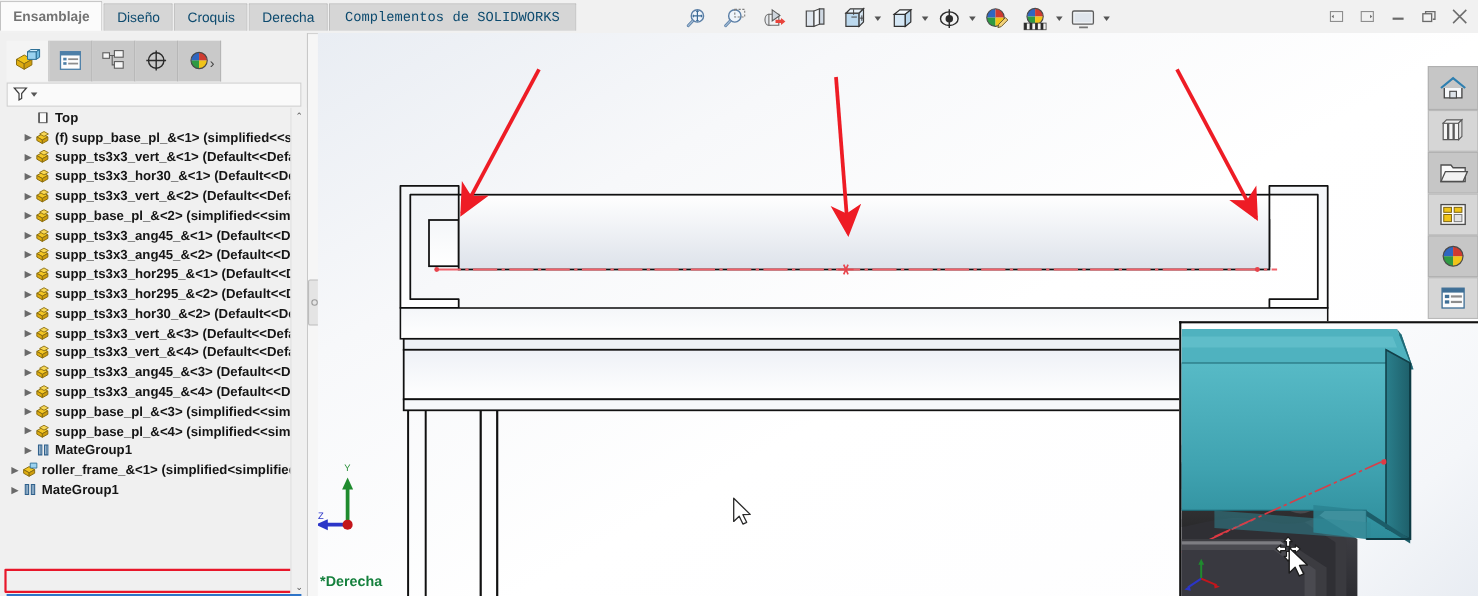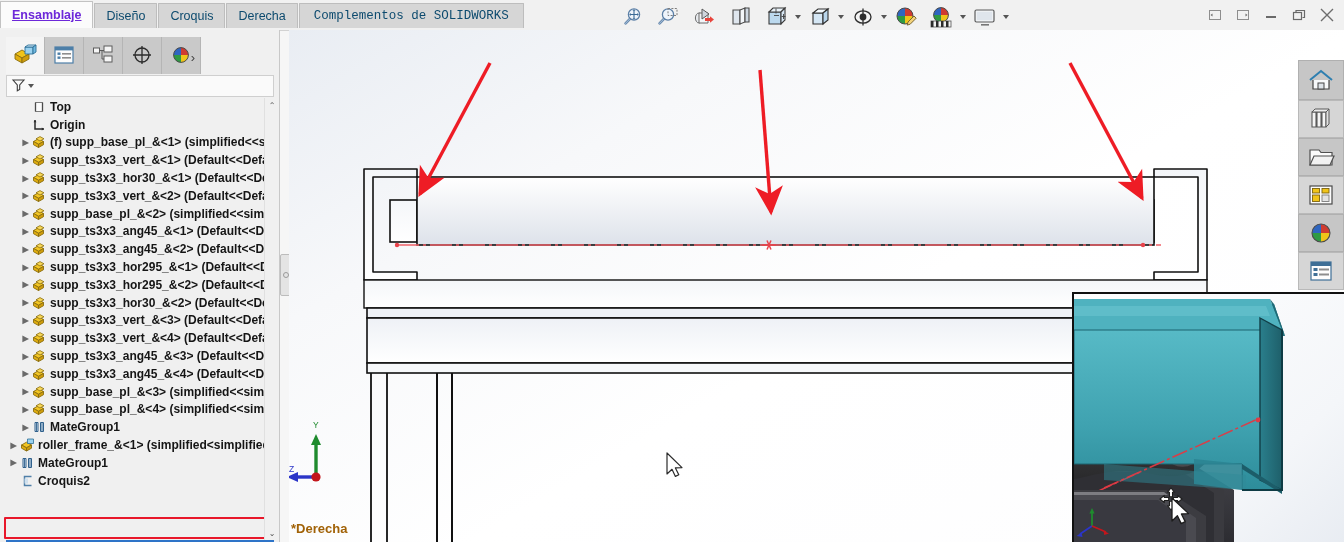--- a/index.html
+++ b/index.html
@@ -12,21 +12,21 @@
   }
   #app{position:relative;width:1344px;height:542px;overflow:hidden;background:#f6f6f6;}
 
   
   .topbar{position:absolute;left:0;top:0;width:1344px;height:30px;background:#f1f1f1;
           border-bottom:1px solid #d2d2d2;}
   .tabstrip{position:absolute;left:0;top:0;height:28px;display:flex;align-items:flex-end;}
   .tab{height:24px;line-height:24px;padding:0 11px;font-size:12.5px;color:#0c4a6e;
        background:#d6d6d6;border:1px solid #bdbdbd;border-bottom:none;margin-right:1px;
        border-radius:1px 1px 0 0;white-space:nowrap;}
-  .tab.active{background:#fbfbfb;font-weight:bold;color:#6d28d9;border-color:#c2c2c2;height:26px;line-height:26px;text-decoration:underline;}
+  .tab.active{background:#fbfbfb;font-weight:bold;color:#737373;border-color:#c2c2c2;height:26px;line-height:26px;}
   .tab.wide{padding:0 14px;font-family:Liberation Mono, monospace;}
 
   
   .cmdbar{position:absolute;left:616px;top:2px;height:30px;display:flex;align-items:center;gap:2px;}
   .cmdbtn{width:34px;height:28px;display:flex;align-items:center;justify-content:center;position:relative;}
   .caret{width:0;height:0;border-left:3.5px solid transparent;border-right:3.5px solid transparent;
          border-top:4px solid #555;margin-left:1px;align-self:center;}
   .cmdwrap{display:flex;align-items:center;}
 
   
@@ -68,21 +68,21 @@
 
   .splitter{position:absolute;left:280px;top:254px;width:9px;height:40px;background:#e4e4e4;
             border:1px solid #bcbcbc;border-radius:2px;display:flex;align-items:center;justify-content:center;}
   .splitter .dot{width:4px;height:4px;border-radius:50%;border:1px solid #9a9a9a;}
 
   
   .viewport{position:absolute;left:289px;top:30px;width:1055px;height:512px;overflow:hidden;
             background:linear-gradient(150deg,#e9edf3 0%,#f7f8fa 26%,#ffffff 55%,#fdfdfe 100%);}
   .vp-svg{position:absolute;left:0;top:0;}
 
-  .triad-label{position:absolute;left:291px;top:521px;font-size:13px;color:#a16207;font-weight:bold;
+  .triad-label{position:absolute;left:291px;top:521px;font-size:13px;color:#15803d;font-weight:bold;
                font-family:"Liberation Sans",sans-serif;text-align:right;}
 
   
   .inset{position:absolute;left:1072px;top:292px;width:272px;height:250px;overflow:hidden;
          background:#ffffff;border-top:2px solid #111;border-left:2px solid #111;}
   .inset-svg{position:absolute;left:0;top:0;}
 </style>
 </head>
 <body>
 
@@ -327,30 +327,20 @@
           <span class="arw"></span>
           <span class="tico">
             <svg width="14" height="14" viewBox="0 0 14 14">
               <path d="M3.5 2.5h7v9h-7z" fill="#fbfbfb" stroke="#7c7c7c" stroke-width="1"></path>
               <path d="M3.5 2.5v9M10.5 2.5v9" stroke="#4a4a4a" stroke-width="1.3"></path>
             </svg>
           </span>
           <span class="tlbl">Top</span>
         </div>
         <div class="trow indent1">
-          <span class="arw"></span>
-          <span class="tico">
-            <svg width="14" height="14" viewBox="0 0 14 14">
-              <path d="M3 2v9h9" fill="none" stroke="#2b2b2b" stroke-width="1.5"></path>
-              <path d="M3 2l-1.5 2.2h3zM12 11l-2.2-1.5v3z" fill="#2b2b2b"></path>
-            </svg>
-          </span>
-          <span class="tlbl">Origin</span>
-        </div>
-        <div class="trow indent1">
           <span class="arw">▶</span>
           <span class="tico">
             <svg width="15" height="14" viewBox="0 0 15 14">
               <path d="M1.5 6.5l5-2.8 5 2.8-5 2.8z" fill="#f3c623" stroke="#8a6d10" stroke-width=".9"></path>
               <path d="M1.5 6.5v3.2l5 2.8V9.3z" fill="#e0ae10" stroke="#8a6d10" stroke-width=".9"></path>
               <path d="M6.5 9.3v3.2l5-2.8V6.5z" fill="#cf9d0c" stroke="#8a6d10" stroke-width=".9"></path>
               <path d="M8 1.6l4 2.2-4 2.2-4-2.2z" fill="#f7d757" stroke="#8a6d10" stroke-width=".8"></path>
             </svg>
           </span>
           <span class="tlbl">(f) supp_base_pl_&amp;&lt;1&gt; (simplified&lt;&lt;simplifie</span>
@@ -561,30 +551,20 @@
         <div class="trow">
           <span class="arw">▶</span>
           <span class="tico">
             <svg width="15" height="14" viewBox="0 0 15 14">
               <path d="M3 2.5h3v9H3z" fill="#dce9f5" stroke="#30618c" stroke-width="1"></path>
               <path d="M8.5 2.5h3v9h-3z" fill="#dce9f5" stroke="#30618c" stroke-width="1"></path>
               <path d="M4.5 2.5v9M10 2.5v9" stroke="#30618c" stroke-width=".9"></path>
             </svg>
           </span>
           <span class="tlbl">MateGroup1</span>
-        </div>
-        <div class="trow">
-          <span class="arw"></span>
-          <span class="tico">
-            <svg width="15" height="14" viewBox="0 0 15 14">
-              <path d="M11.5 2.5H4.5v9h7" fill="none" stroke="#4f7fa8" stroke-width="1.5"></path>
-              <path d="M4.5 4.5h3.5v5H4.5z" fill="#cfe0ee" stroke="none"></path>
-            </svg>
-          </span>
-          <span class="tlbl">Croquis2</span>
         </div>
       </div>
     <div class="sel-box"></div>
 
     <div class="vscroll">
       <div class="vsc-up">⌃</div>
       <div class="vsc-dn">⌄</div>
     </div>
 
     <div class="blueline"></div>

